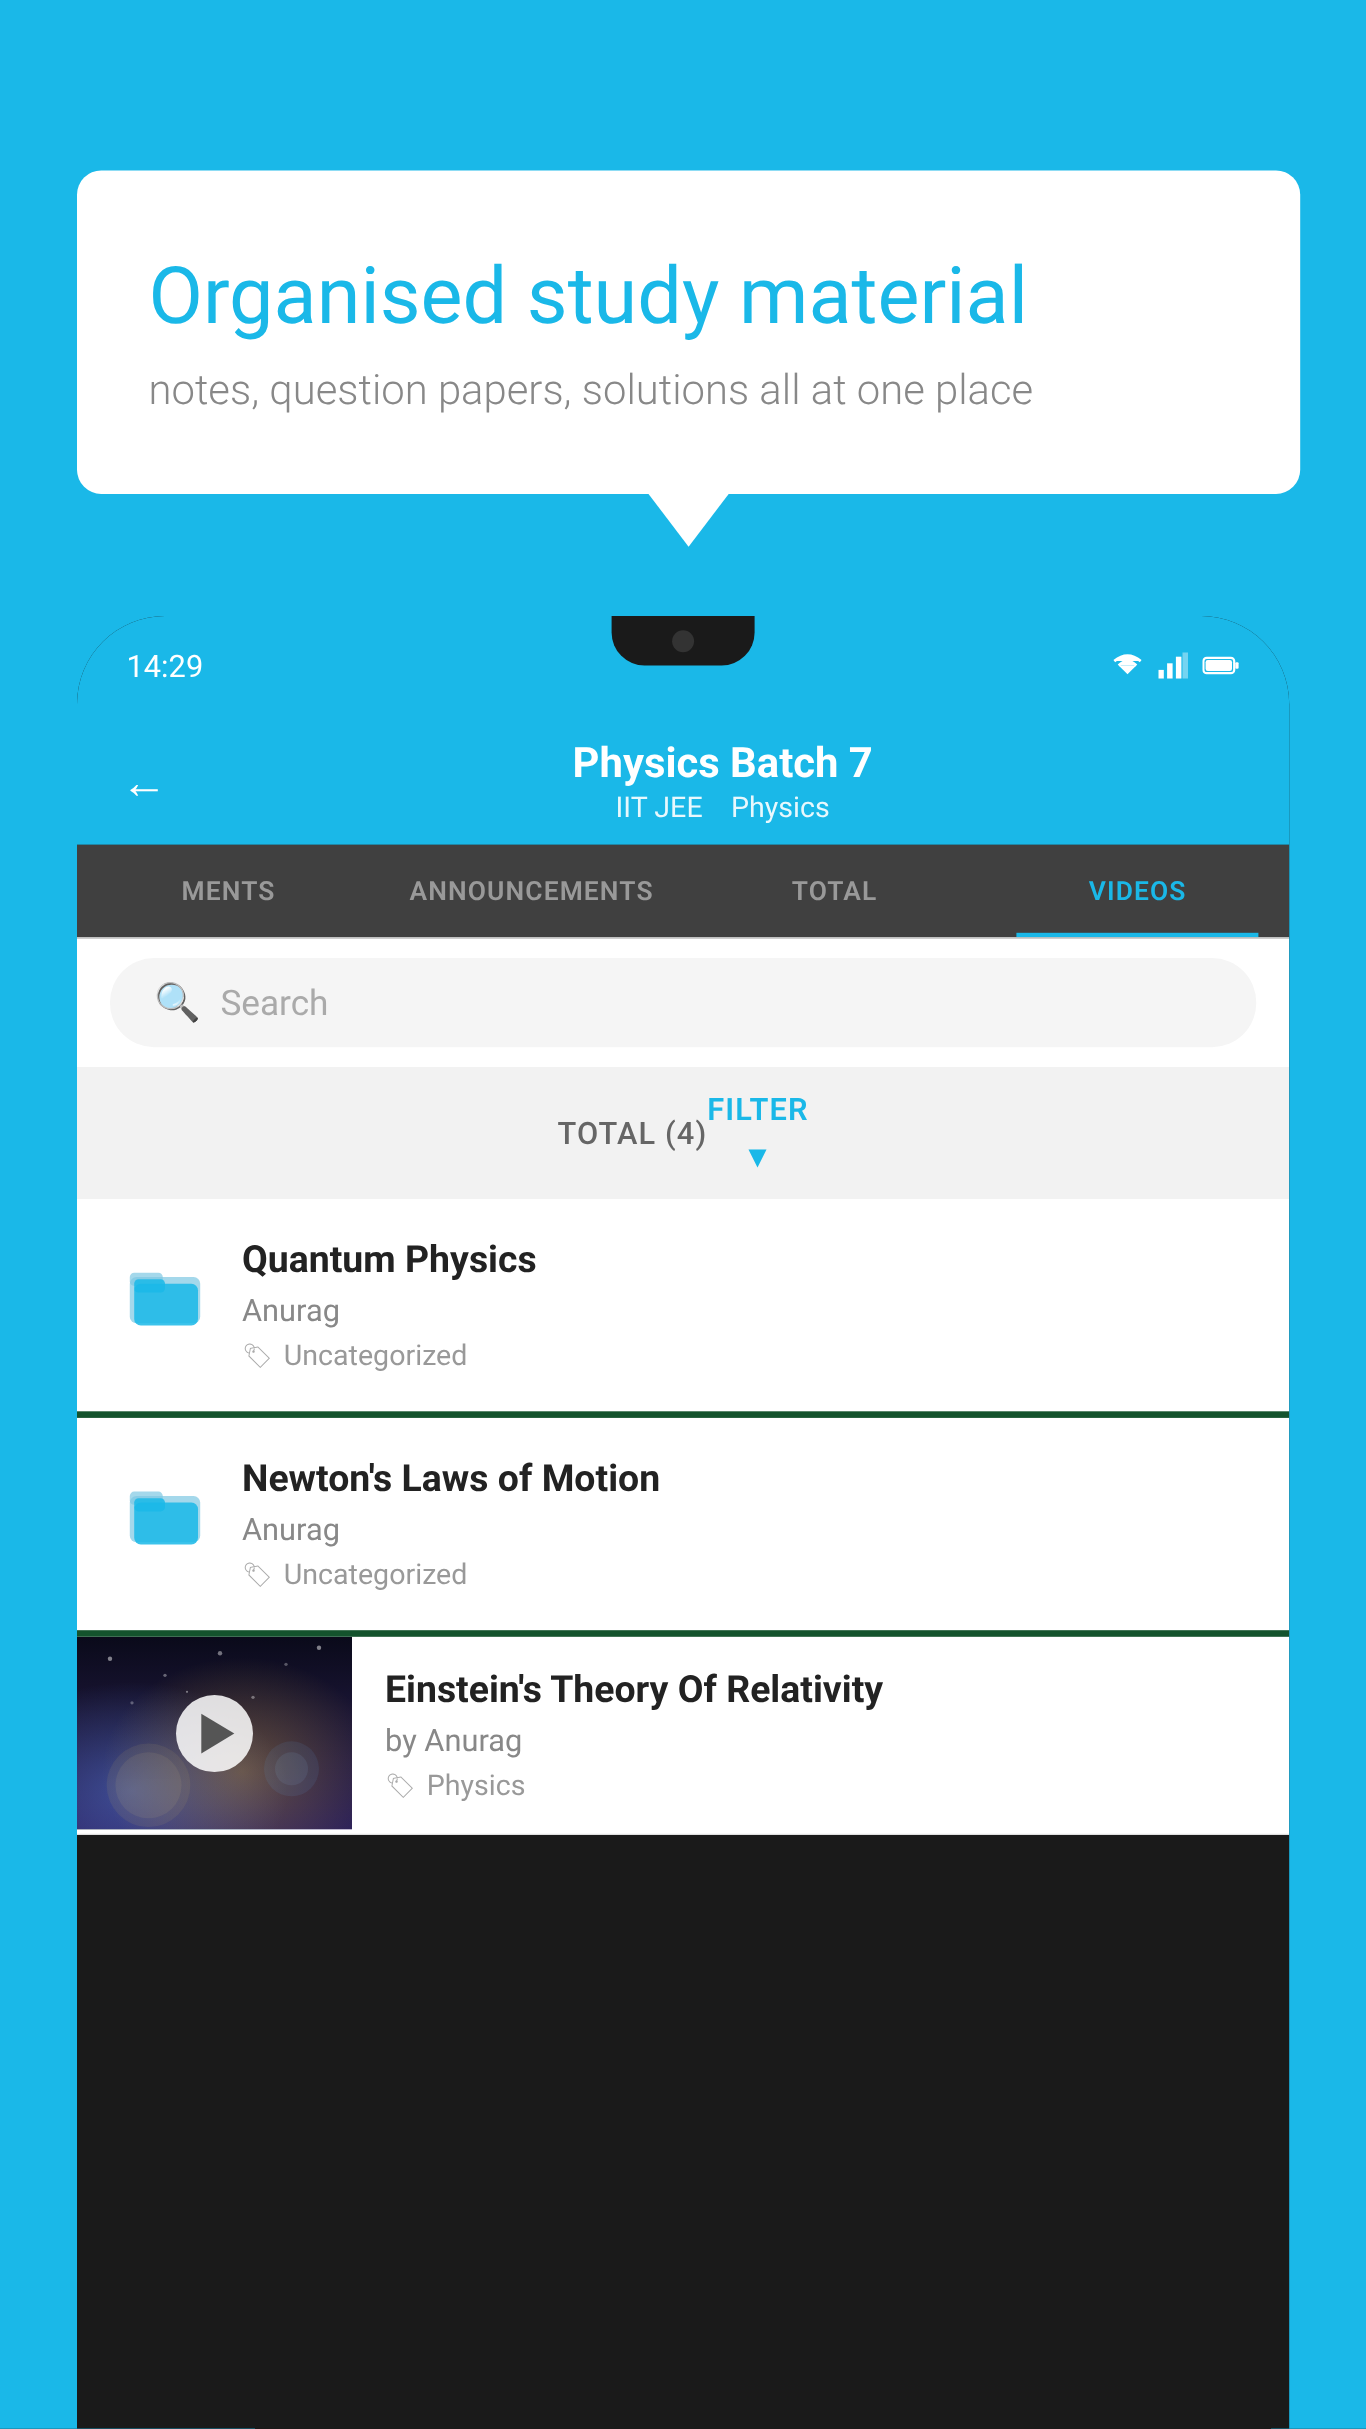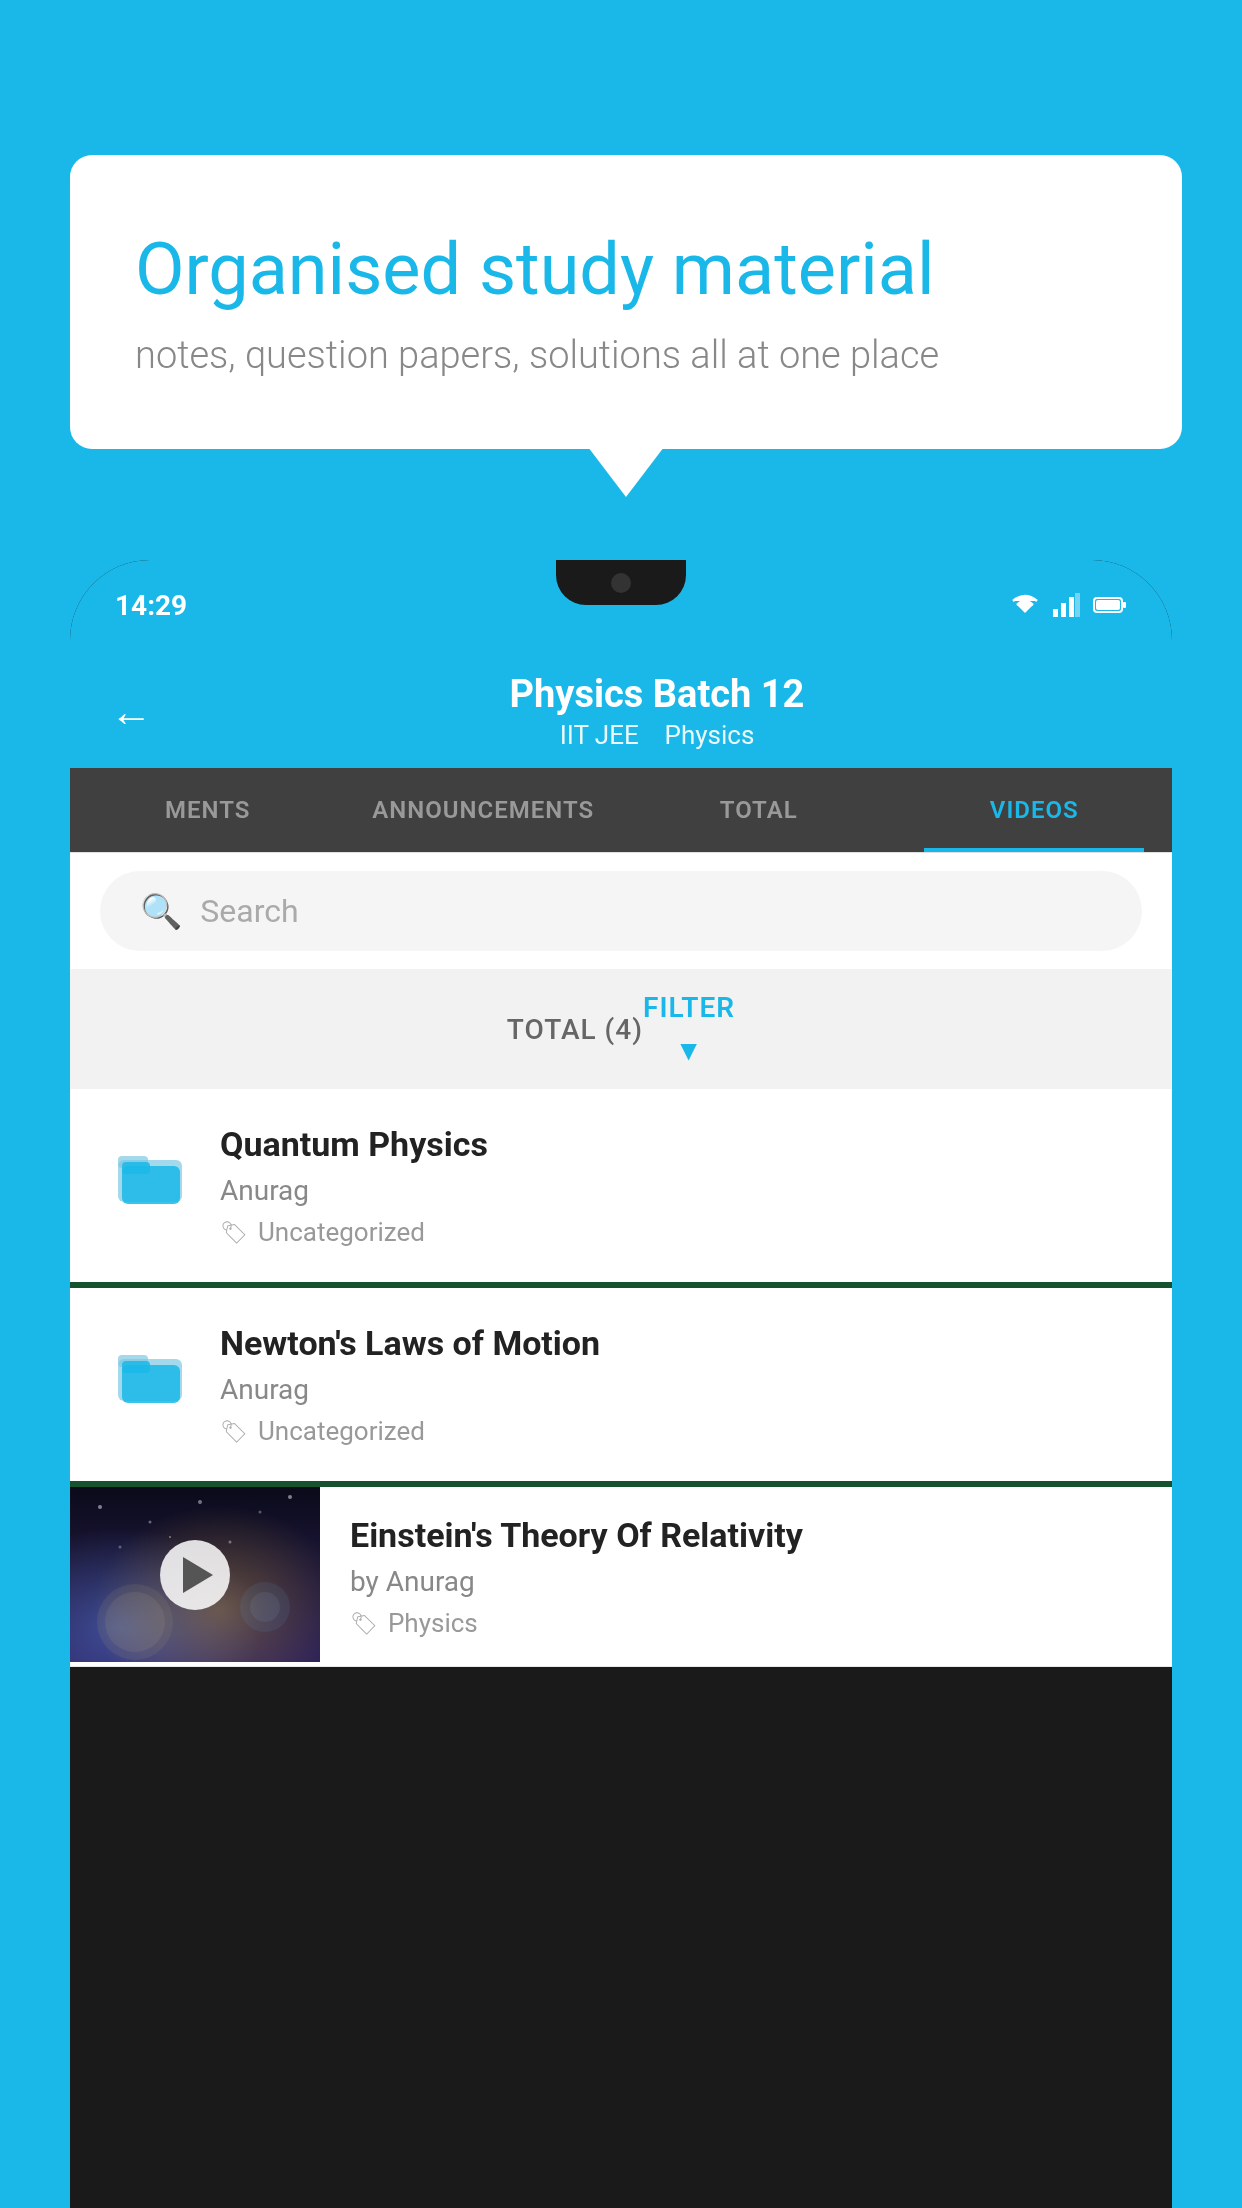--- a/index.html
+++ b/index.html
@@ -69,21 +69,21 @@
       position: relative;
       display: flex;
       align-items: center;
       justify-content: space-between;
       padding: 0 45px;
     }
 
     .status-time {
       color: white;
       font-size: 28px;
-      font-weight: 700;
+      font-weight: 400;
     }
 
     .notch {
       position: absolute;
       top: 0;
       left: 50%;
       transform: translateX(-50%);
       width: 130px;
       height: 45px;
       background: #1a1a1a;
@@ -401,21 +401,21 @@
         <rect fill="none" stroke="white" stroke-width="2" x="1" y="3" width="28" height="14" rx="3"></rect>
         <rect fill="white" x="30" y="7" width="3" height="6" rx="1"></rect>
         <rect fill="white" x="3" y="5" width="24" height="10" rx="2"></rect>
       </svg>
     </div>
   </div>
 
   <div class="app-header">
     <div class="back-btn">←</div>
     <div class="header-title-area">
-      <div class="header-title">Physics Batch 12</div>
+      <div class="header-title">Physics Batch 7</div>
       <div class="header-subtitle">
         <span>IIT JEE</span>
         &nbsp;&nbsp;
         <span>Physics</span>
       </div>
     </div>
   </div>
 
   <div class="tabs">
     <div class="tab">

